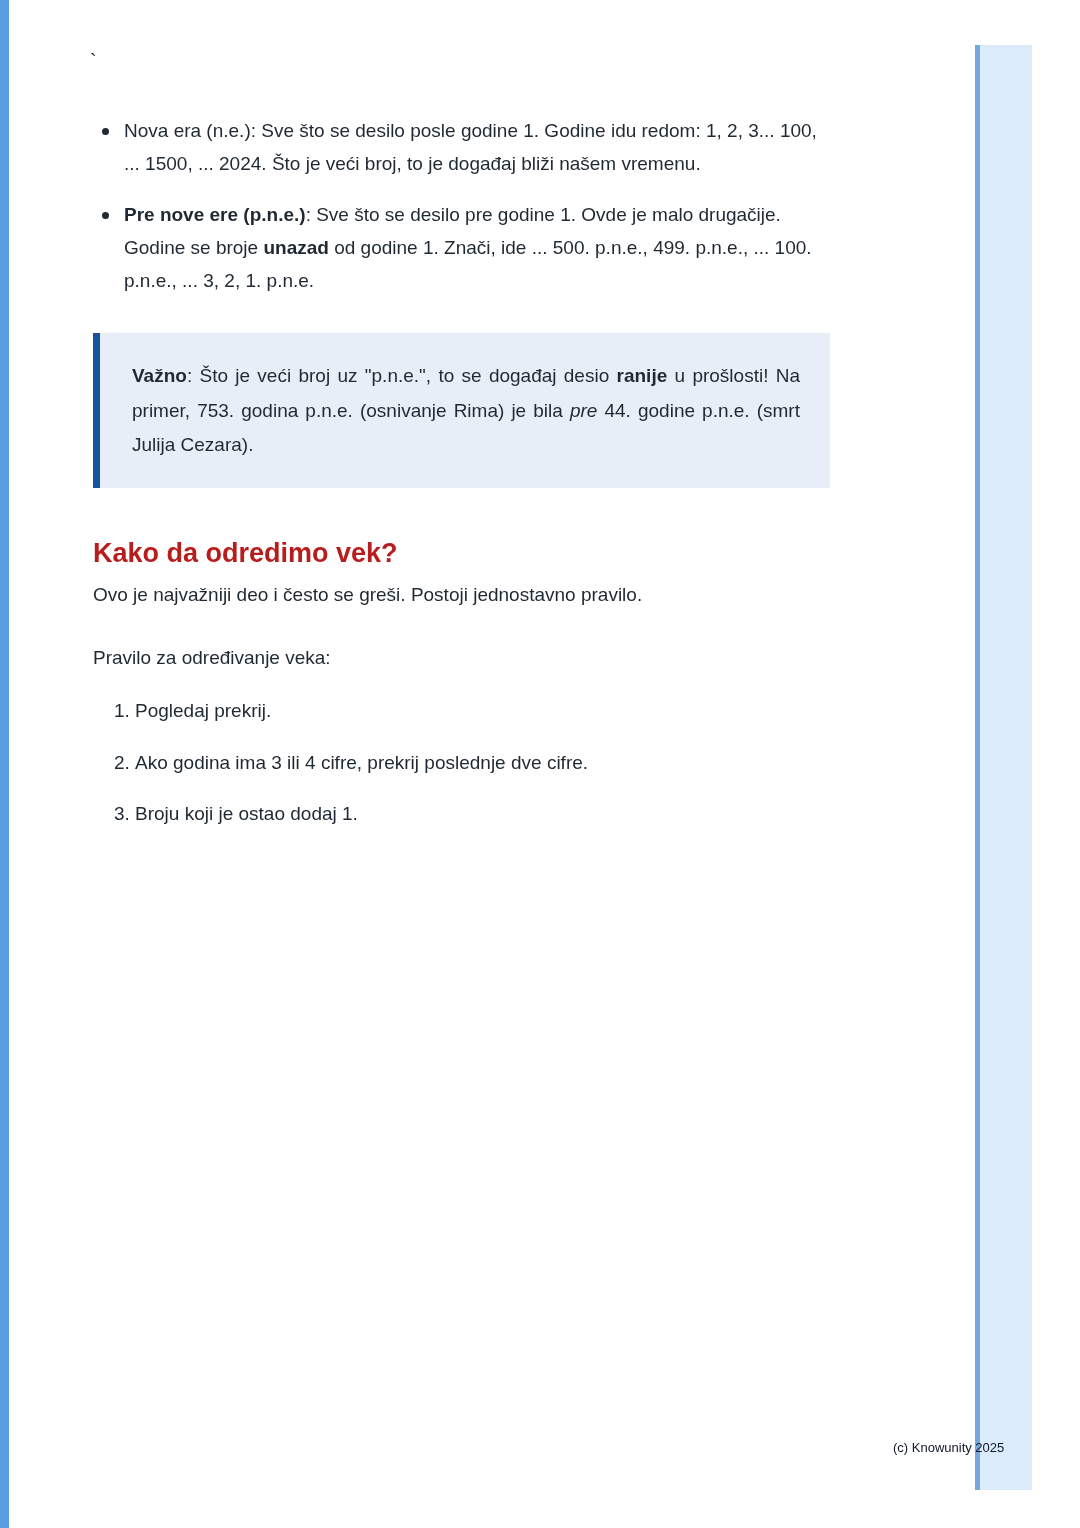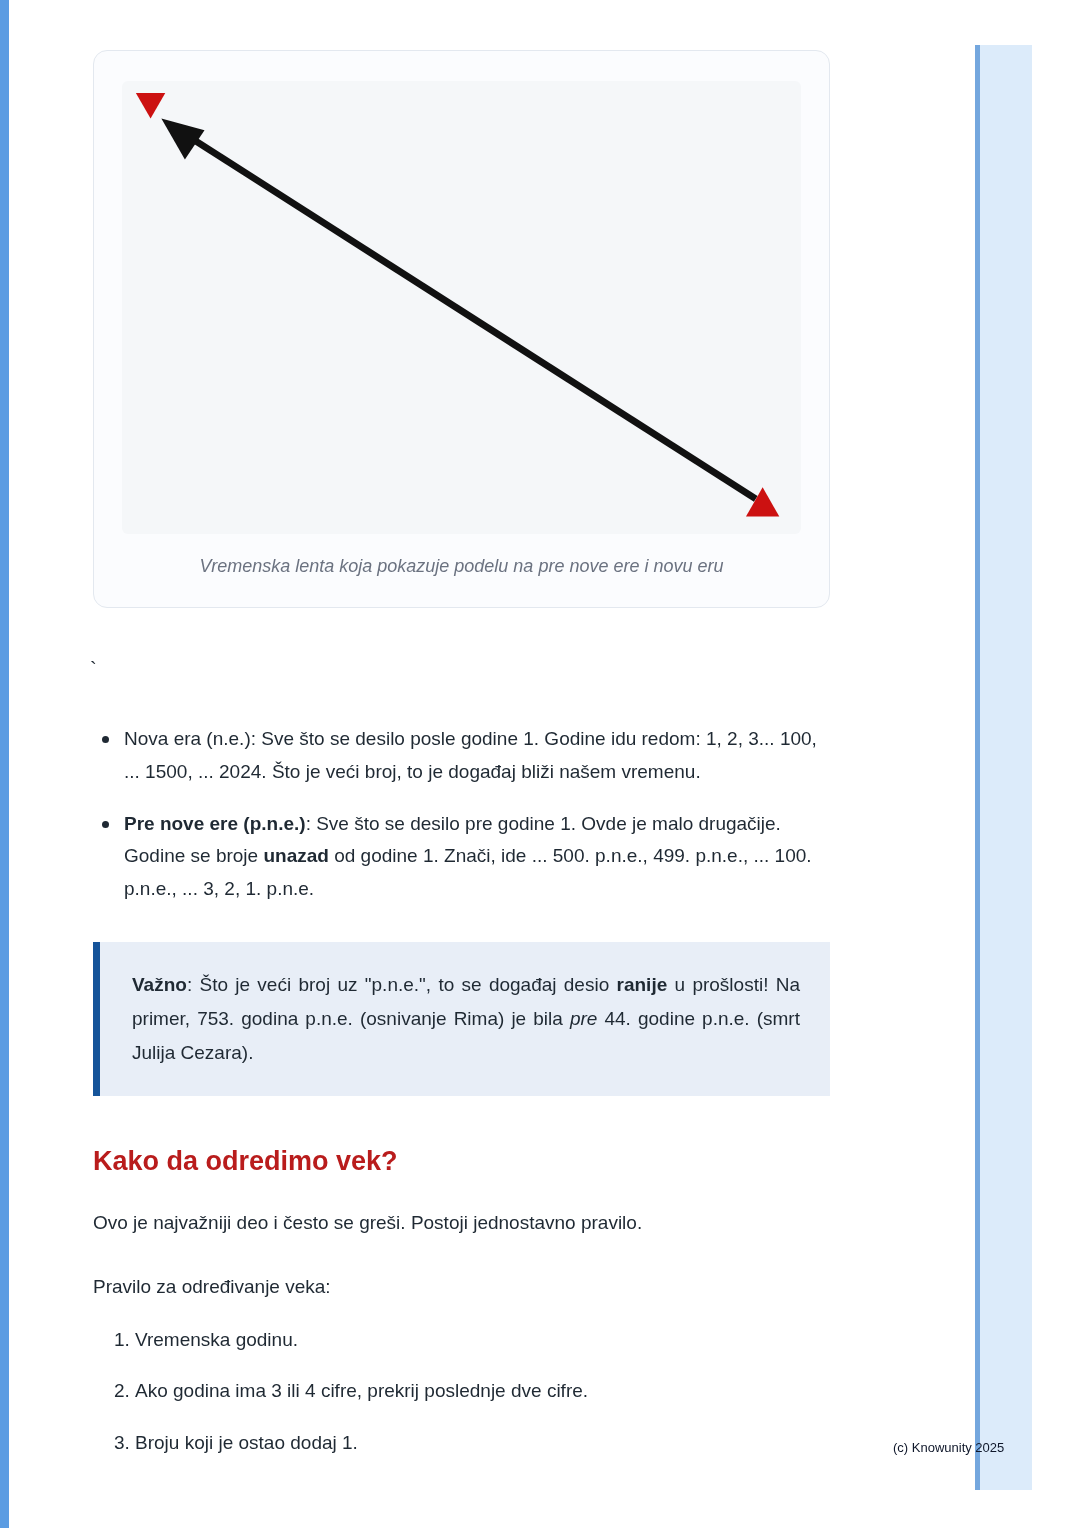--- a/index.html
+++ b/index.html
@@ -90,21 +90,21 @@
     text-align: justify;
   }
   
   .section-heading {
     margin-top: 50px;
     font-size: 27px;
     font-weight: 700;
     color: #b91c1c;
   }
   .intro-paragraph {
-    margin-top: 30px;
+    margin-top: 10px;
     font-size: 19px;
     line-height: 1.7;
   }
   .rule-title {
     margin-top: 36px;
     font-size: 19px;
     font-weight: 400;
   }
   .steps-list {
     margin-top: 28px;
@@ -127,53 +127,38 @@
 </head>
 <body>
 
 <div class="page">
 
   <div class="left-strip"></div>
   <div class="right-strip"></div>
 
   <div class="content">
 
-    <div class="figure-card">
-      <div class="figure-image">
-        <svg viewBox="0 0 680 450" aria-hidden="true">
-
-          <line x1="58" y1="48" x2="640" y2="420" stroke="#111111" stroke-width="7"></line>
-
-          <polygon points="34,32 78,44 58,74" fill="#111111"></polygon>
-
-          <polygon points="8,6 38,6 23,32" fill="#cc1111"></polygon>
-
-          <polygon points="630,438 664,438 647,408" fill="#cc1111"></polygon>
-        </svg>
-      </div>
-      <div class="figure-caption">Vremenska lenta koja pokazuje podelu na pre nove ere i novu eru</div>
-    </div>
 
     <div class="stray-char">`</div>
 
     <ul class="bullet-list">
       <li><span style="font-weight: 400;">Nova era (n.e.)</span><span>: Sve što se desilo posle godine 1. Godine idu redom: 1, 2, 3... 100, ... 1500, ... 2024. Što je veći broj, to je događaj bliži našem vremenu.</span></li>
       <li><span style="font-weight: 700; text-align: right;">Pre nove ere (p.n.e.)</span><span>: Sve što se desilo pre godine 1. Ovde je malo drugačije. Godine se broje </span><span style="font-weight: 700;">unazad</span><span> od godine 1. Znači, ide ... 500. p.n.e., 499. p.n.e., ... 100. p.n.e., ... 3, 2, 1. p.n.e.</span></li>
     </ul>
 
     <div class="callout"><span style="font-weight: 700;">Važno</span><span>: Što je veći broj uz "p.n.e.", to se događaj desio </span><span style="font-weight: 700;">ranije</span><span> u prošlosti! Na primer, 753. godina p.n.e. (osnivanje Rima) je bila </span><span style="font-style: italic;">pre</span><span> 44. godine p.n.e. (smrt Julija Cezara).</span></div>
 
     <h2 class="section-heading">Kako da odredimo vek?</h2>
 
     <p class="intro-paragraph">Ovo je najvažniji deo i često se greši. Postoji jednostavno pravilo.</p>
 
     <p class="rule-title">Pravilo za određivanje veka:</p>
 
     <ol class="steps-list">
-      <li>Vremenska godinu.</li>
+      <li>Pogledaj prekrij.</li>
       <li>Ako godina ima 3 ili 4 cifre, prekrij poslednje dve cifre.</li>
       <li>Broju koji je ostao dodaj 1.</li>
     </ol>
 
   </div>
 
   <div class="footer-credit">(c) Knowunity 2025</div>
 
 </div>
 

